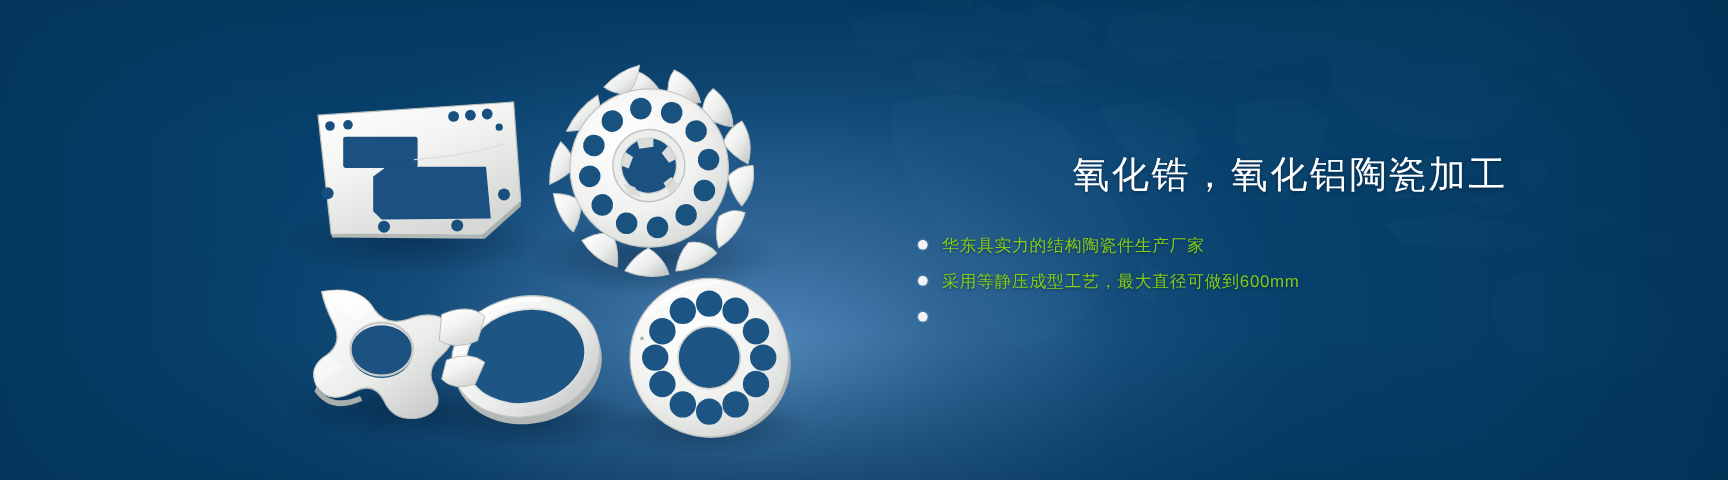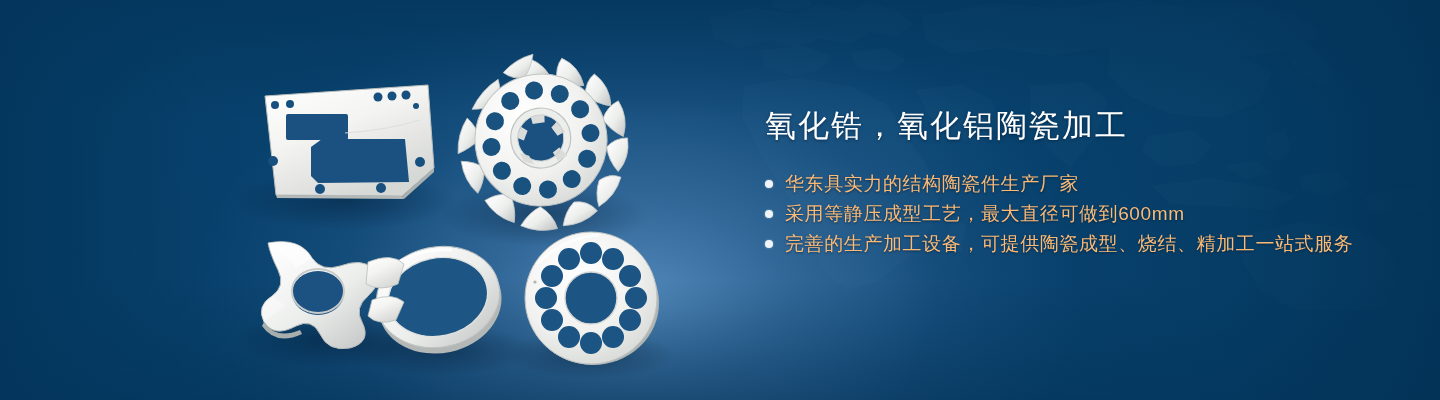--- a/index.html
+++ b/index.html
@@ -52,22 +52,23 @@
   .bg-map svg{ width:100%; height:100%; display:block; }
 
   
   .parts{ position:absolute; inset:0; pointer-events:none; }
   .parts svg{ width:100%; height:100%; display:block; }
 
   
   .copy{
     position:absolute;
     left:765px;
-    top:104px;
+    top:124px;
     width:620px;
+    text-align:center;
   }
   .headline{
     font-size:31px;
     line-height:44px;
     letter-spacing:2px;
     color:#ffffff;
     font-weight:400;
     text-shadow:0 1px 3px rgba(0,20,45,.55);
     white-space:nowrap;
   }
@@ -83,24 +84,24 @@
   }
   .dot{
     width:8px; height:8px;
     border-radius:50%;
     background:#f0f4f8;
     flex:0 0 8px;
     margin-right:12px;
     box-shadow:0 0 2px rgba(255,255,255,.5);
   }
   .bullet-text{
-    font-size:19px;
+    font-size:14px;
     line-height:24px;
     letter-spacing:.6px;
-    color:#fdba74;
+    color:#84cc16;
     text-shadow:0 1px 2px rgba(0,18,40,.5);
     white-space:nowrap;
   }
 </style>
 </head>
 <body>
 
 <div class="banner">
 
   <div class="bg-base"></div>
@@ -327,18 +328,17 @@
       <li class="bullet">
         <span class="dot"></span>
         <span class="bullet-text">华东具实力的结构陶瓷件生产厂家</span>
       </li>
       <li class="bullet">
         <span class="dot"></span>
         <span class="bullet-text">采用等静压成型工艺，最大直径可做到600mm</span>
       </li>
       <li class="bullet">
         <span class="dot"></span>
-        <span class="bullet-text">完善的生产加工设备，可提供陶瓷成型、烧结、精加工一站式服务</span>
       </li>
     </ul>
   </div>
 
 </div>
 
 </body></html>

